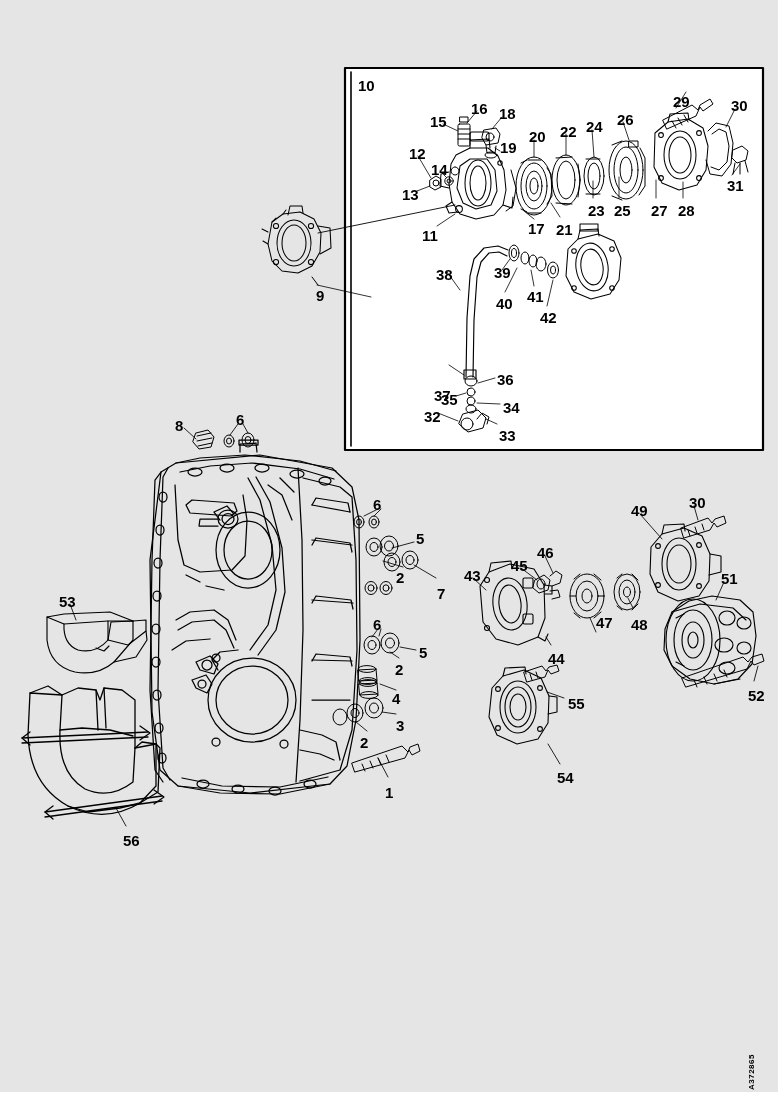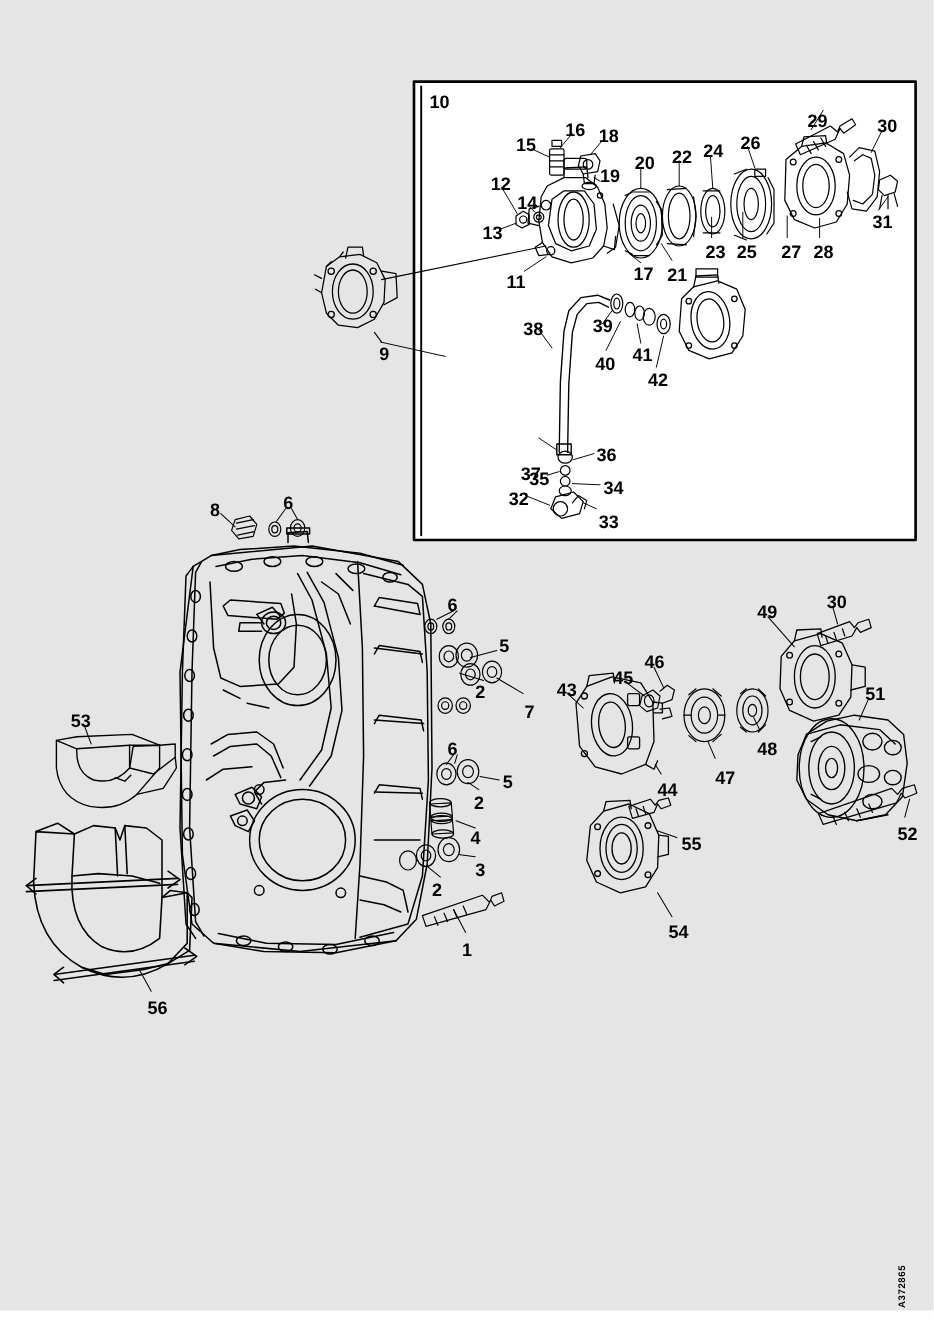--- a/index.html
+++ b/index.html
@@ -574,21 +574,21 @@
   <div class="lbl" style="left:392px;top:691px;">4</div>
   <div class="lbl" style="left:396px;top:718px;">3</div>
   <div class="lbl" style="left:360px;top:735px;">2</div>
   <div class="lbl" style="left:385px;top:785px;">1</div>
   <div class="lbl" style="left:59px;top:594px;">53</div>
   <div class="lbl" style="left:123px;top:833px;">56</div>
   <div class="lbl" style="left:464px;top:568px;">43</div>
   <div class="lbl" style="left:511px;top:558px;text-align:right;">45</div>
   <div class="lbl" style="left:537px;top:545px;">46</div>
   <div class="lbl" style="left:548px;top:651px;">44</div>
-  <div class="lbl" style="left:596px;top:641px;">47</div>
+  <div class="lbl" style="left:596px;top:615px;">47</div>
   <div class="lbl" style="left:631px;top:617px;">48</div>
   <div class="lbl" style="left:631px;top:503px;">49</div>
   <div class="lbl" style="left:689px;top:495px;">30</div>
   <div class="lbl" style="left:721px;top:571px;">51</div>
   <div class="lbl" style="left:748px;top:688px;">52</div>
   <div class="lbl" style="left:568px;top:696px;">55</div>
   <div class="lbl" style="left:557px;top:770px;">54</div>
 
   <div id="partcode">A372865</div>
 

